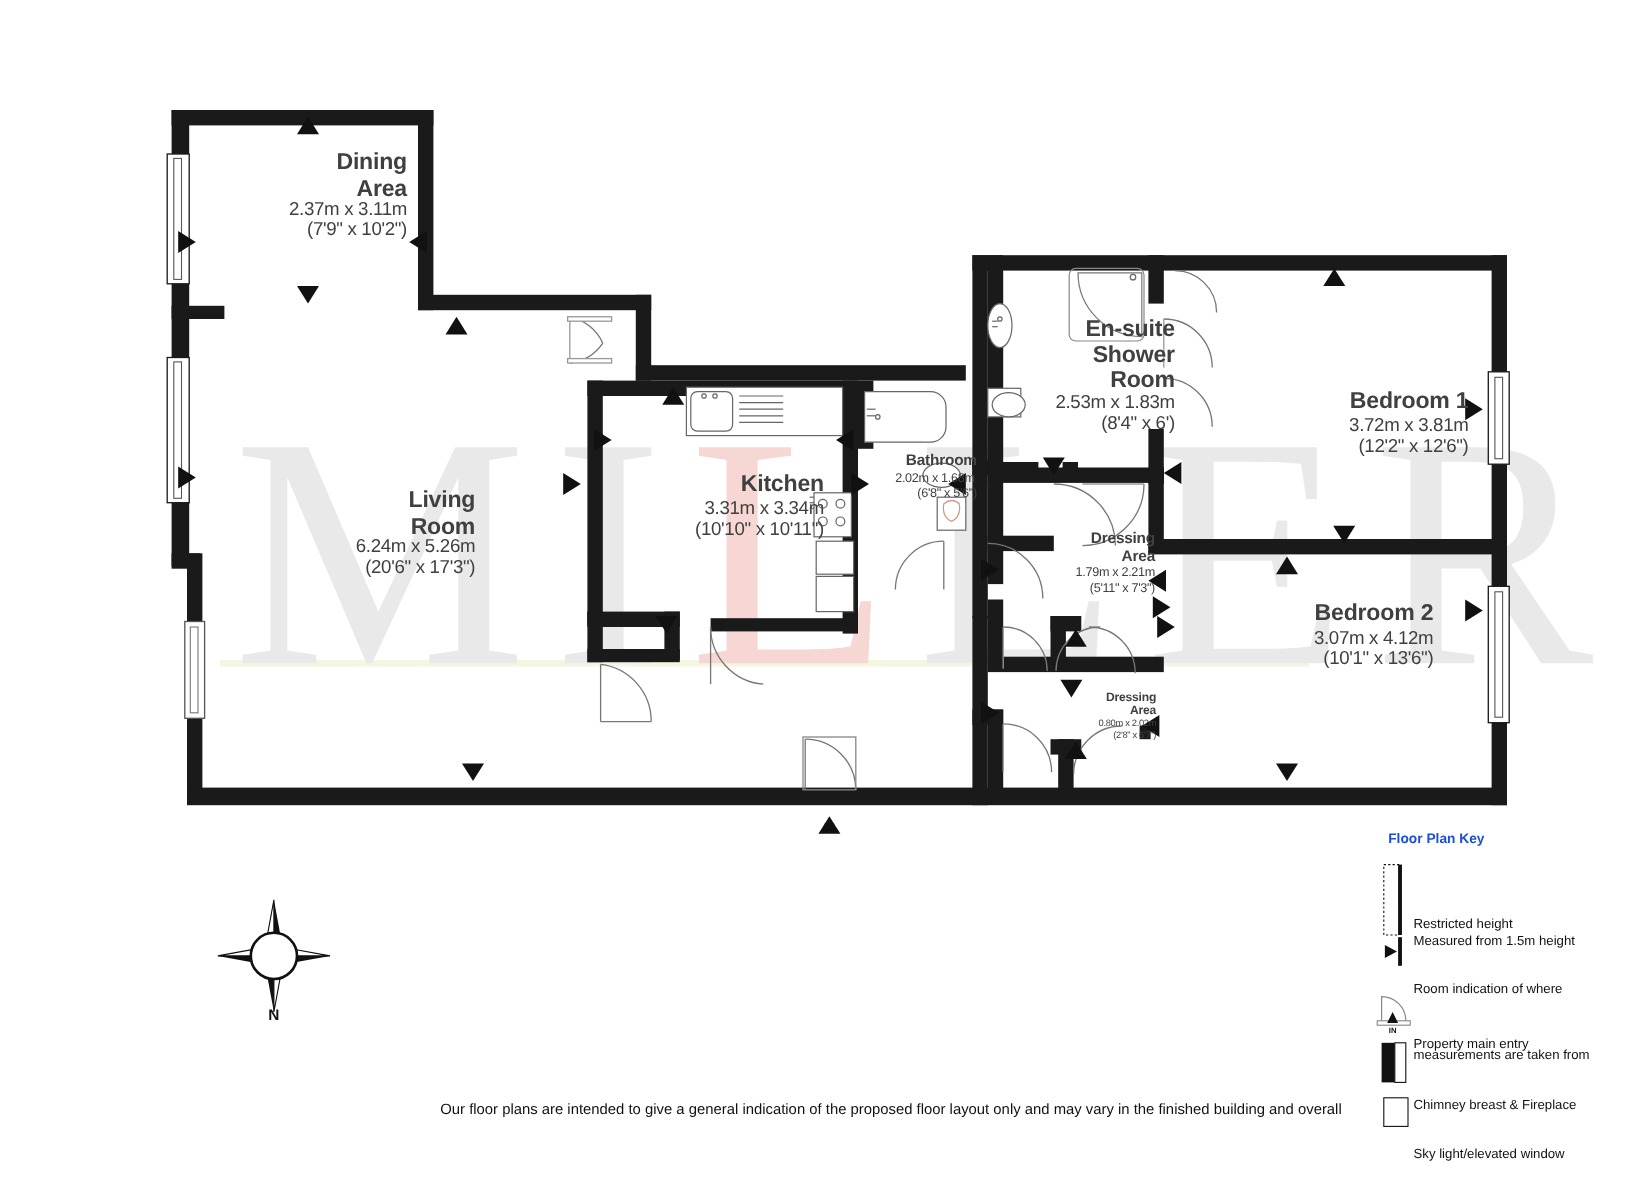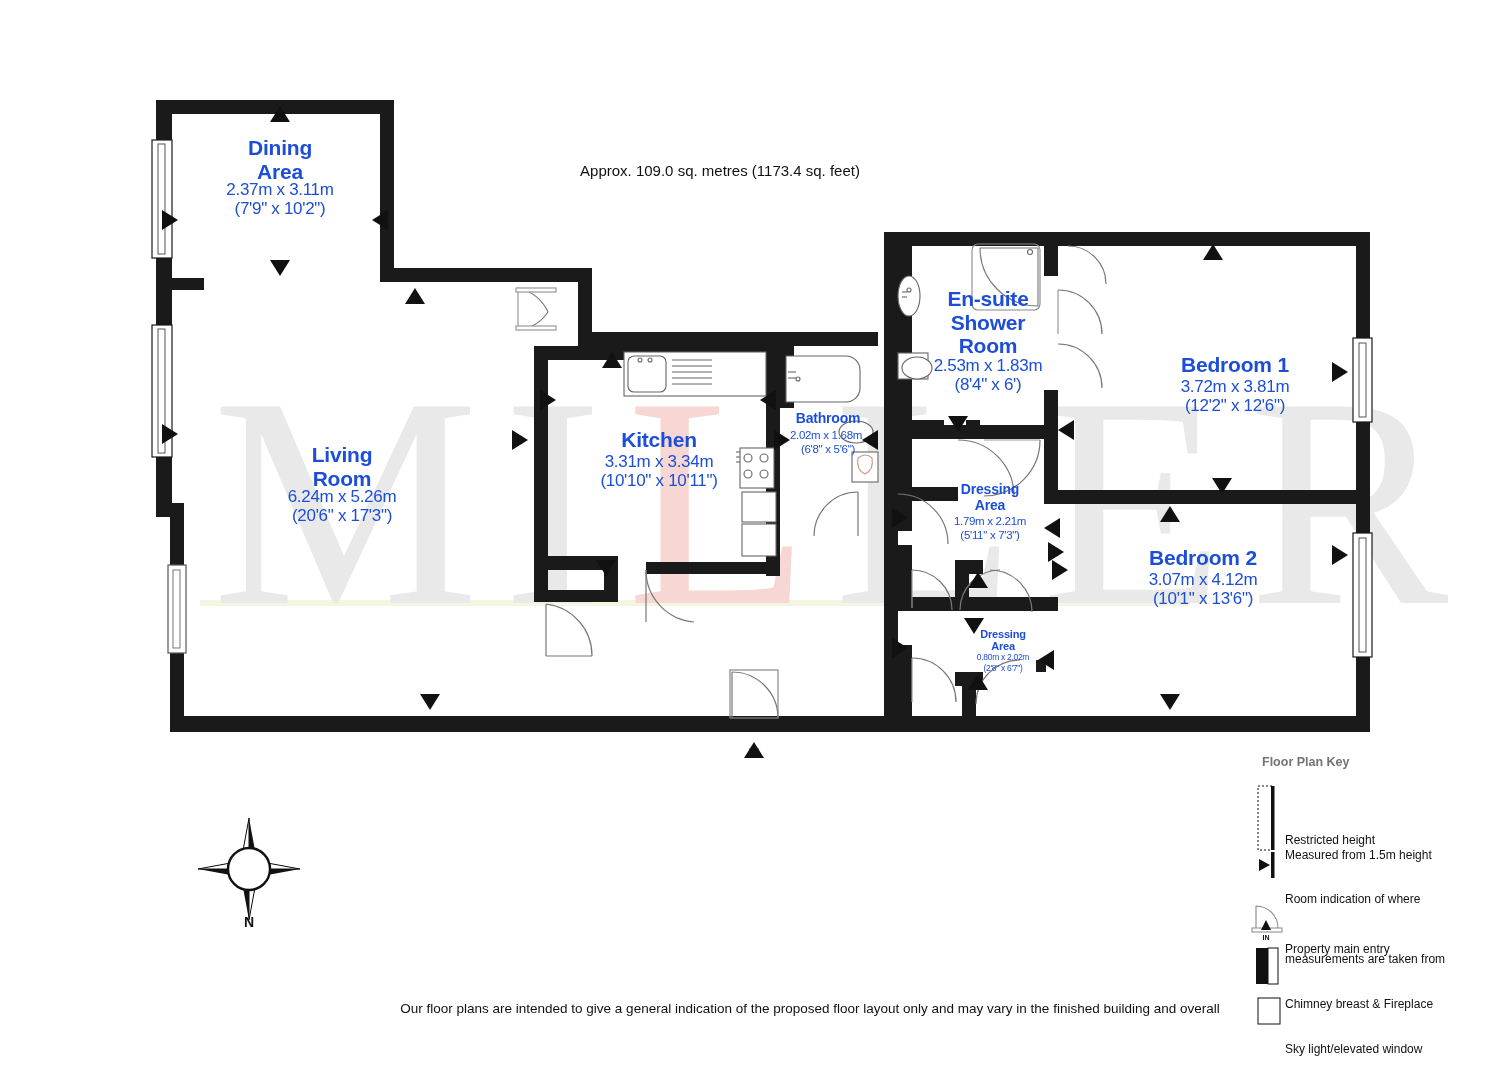--- a/index.html
+++ b/index.html
@@ -21,22 +21,22 @@
     height: 1080px;
   }
   svg.plan {
     position: absolute;
     left: 0; top: 0;
     width: 1485px;
     height: 1080px;
   }
   .lbl {
     position: absolute;
-    text-align: center;
-    color: #1d4ed8;
+    text-align: right;
+    color: #404040;
     line-height: 1.12;
     white-space: pre;
     pointer-events: none;
   }
   .room-name {
     font-weight: bold;
     font-size: 21px;
     letter-spacing: -0.2px;
   }
   .room-dim {
@@ -71,21 +71,21 @@
     position: absolute;
     text-align: center;
     font-size: 13.5px;
     color: #111;
     line-height: 1.35;
   }
   .key-title {
     position: absolute;
     font-weight: bold;
     font-size: 12.5px;
-    color: #737373;
+    color: #1d4ed8;
   }
   .key-text {
     position: absolute;
     font-size: 12px;
     color: #111;
     line-height: 1.28;
     margin-top: 40px;
   }
   .compass-n {
     position: absolute;
@@ -409,21 +409,20 @@
       <rect x="1252" y="928" width="30" height="4" fill="#fff" stroke="#888"></rect>
       <polygon points="1266,920 1271,930 1261,930" fill="#111"></polygon>
 
       <rect x="1256" y="948" width="12" height="36" fill="#111"></rect>
       <rect x="1268" y="948" width="10" height="36" fill="#fff" stroke="#111" stroke-width="1"></rect>
 
       <rect x="1258" y="998" width="22" height="26" fill="#fff" stroke="#111" stroke-width="1"></rect>
     </g>
   </svg>
 
-  <div class="title-sub" style="left:520px; top:162px; width:400px;">Approx. 109.0 sq. metres (1173.4 sq. feet)</div>
 
   <div class="lbl room-name" style="left:190px; top:136px; width:180px;">Dining
 Area</div>
   <div class="lbl room-dim" style="left:190px; top:180px; width:180px;">2.37m x 3.11m</div>
   <div class="lbl room-dim" style="left:190px; top:199px; width:180px;">(7'9" x 10'2")</div>
 
   <div class="lbl room-name" style="left:252px; top:443px; width:180px;">Living
 Room</div>
   <div class="lbl room-dim" style="left:252px; top:487px; width:180px;">6.24m x 5.26m</div>
   <div class="lbl room-dim" style="left:252px; top:506px; width:180px;">(20'6" x 17'3")</div>

